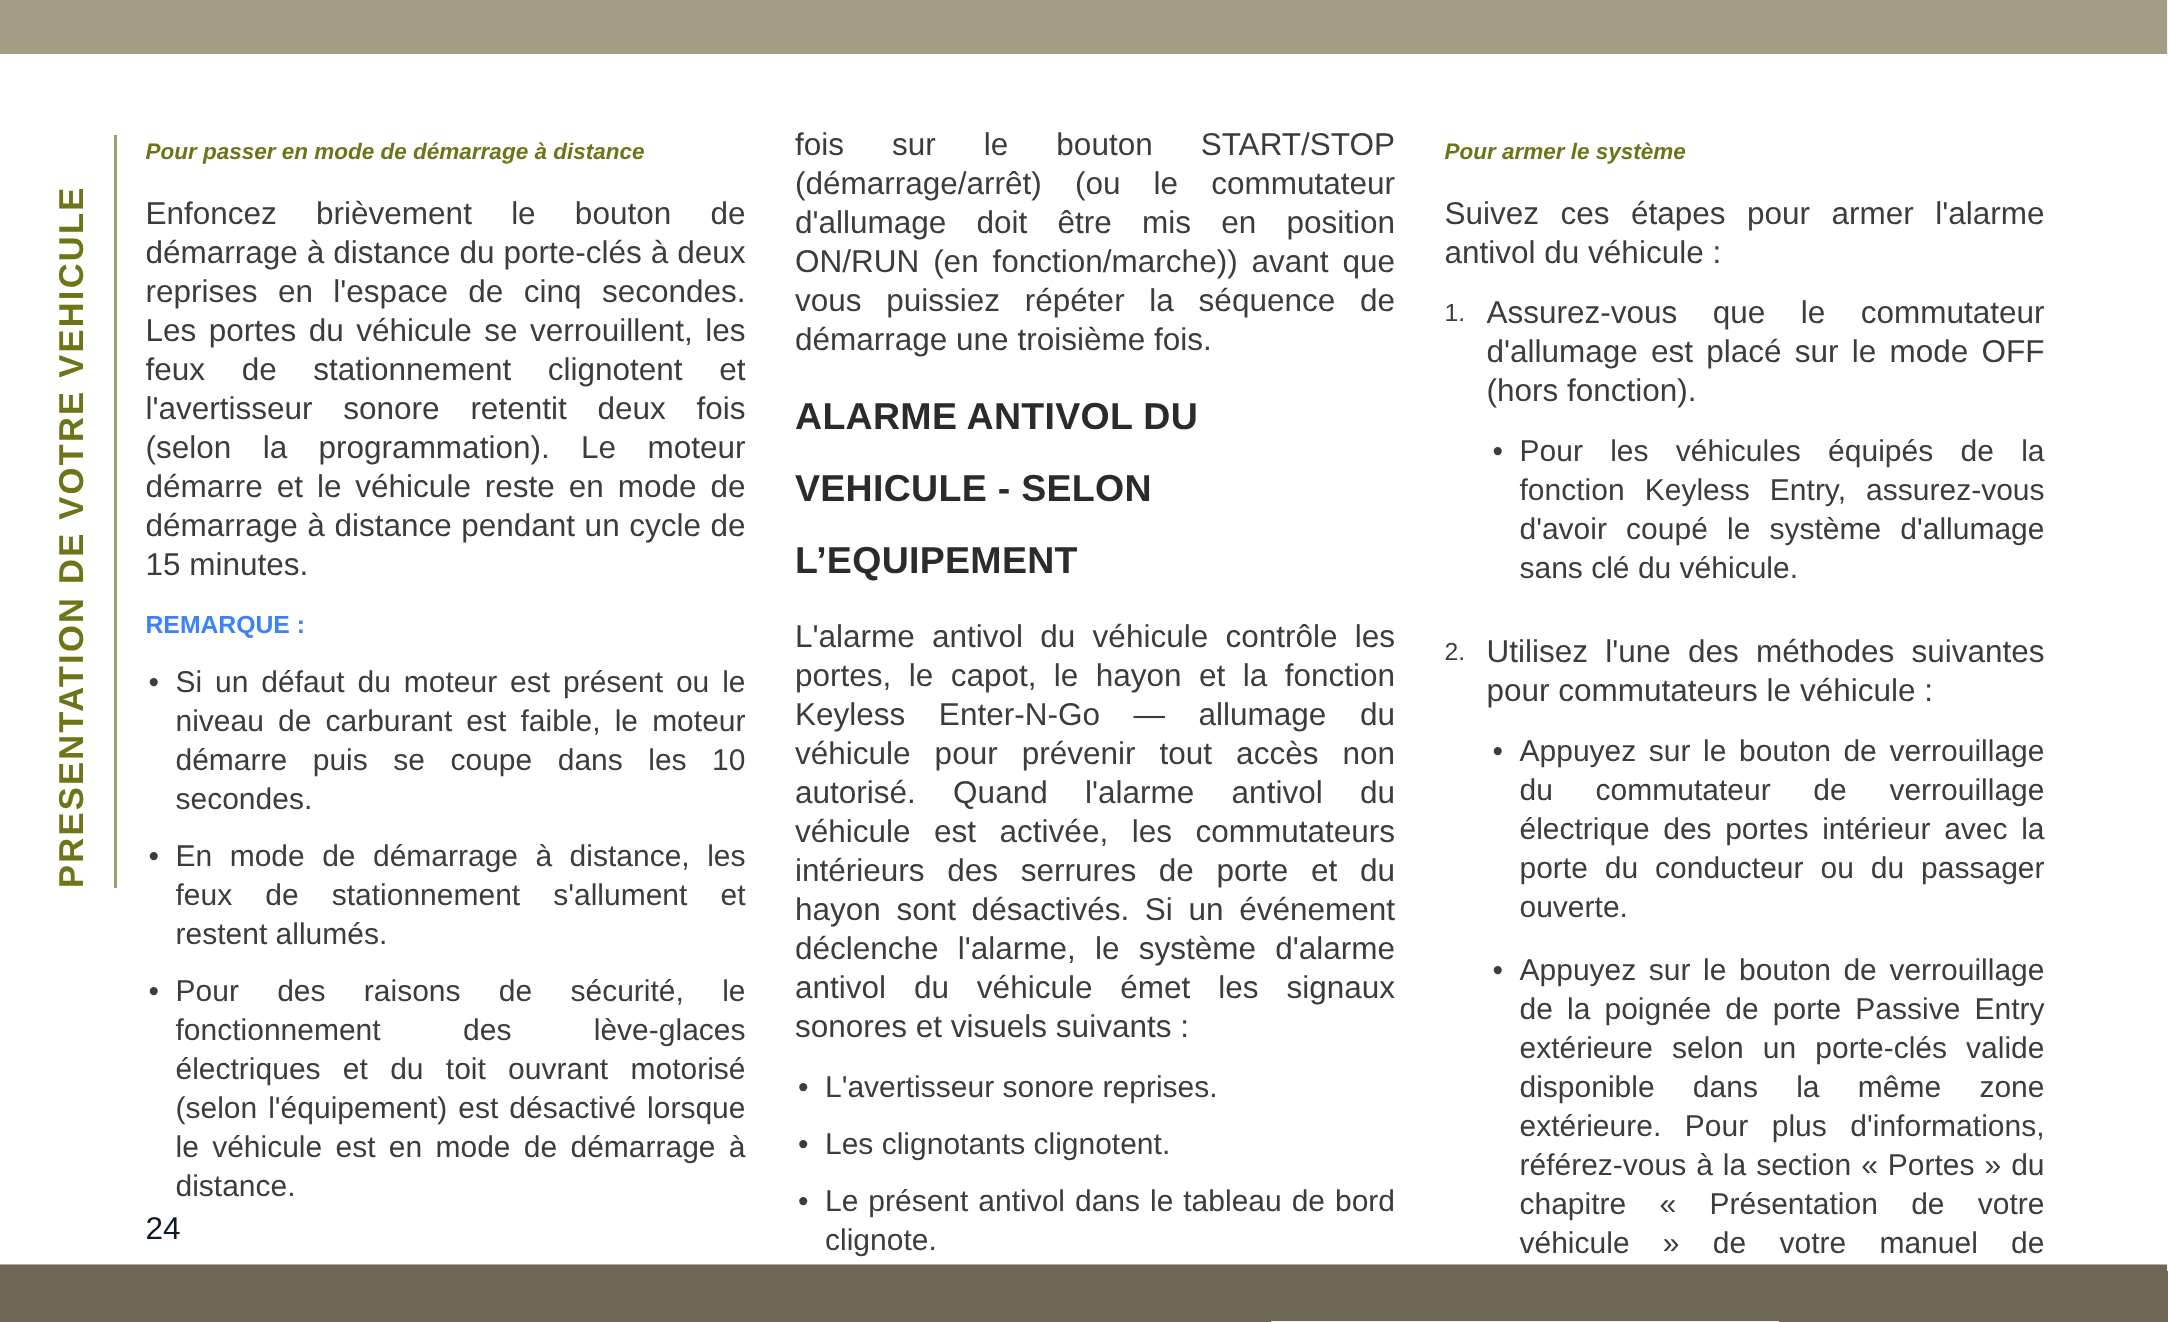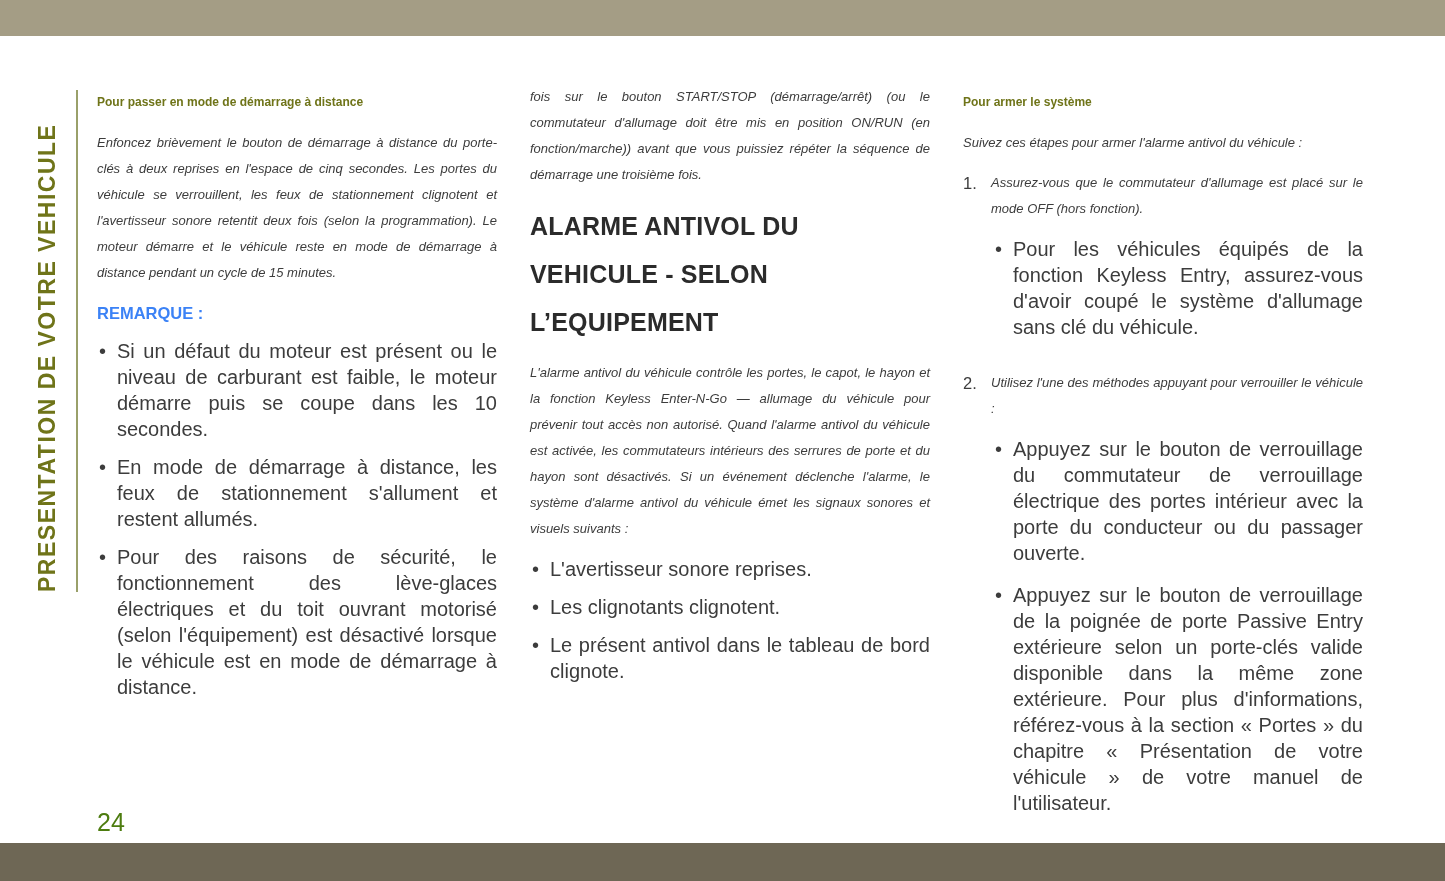--- a/index.html
+++ b/index.html
@@ -44,36 +44,36 @@
     position:absolute;left:76px;top:90px;height:502px;width:2px;
     background:#9aa06a;
   }
   
   .content{
     position:absolute;left:97px;top:84px;width:1268px;
     display:flex;gap:33px;
   }
   .col{width:400px;flex:none;}
   .h-olive{
-    font-size:12px;line-height:28px;font-weight:700;
+    font-size:15px;line-height:28px;font-weight:700;
     color:var(--accent-olive);
     margin:4px 0 14px 0;
+    font-style:italic;
   }
   .h-big{
     font-size:25px;line-height:48px;font-weight:700;
     color:var(--heading-dark);
     margin:14px 0 14px 0;letter-spacing:.2px;
   }
   .body{
-    font-size:13px;line-height:26px;
+    font-size:21px;line-height:26px;
     color:var(--body-text);
     text-align:justify;
     hyphens:auto;-webkit-hyphens:auto;
     margin:0 0 14px 0;
-    font-style:italic;
   }
   .note{
     font-size:16.5px;line-height:26px;font-weight:700;
     color:#3b82f6;margin:2px 0 12px 0;
   }
   ul.bullets{list-style:none;margin:0;padding:0;}
   ul.bullets li{
     position:relative;
     padding-left:20px;
     margin:0 0 12px 0;
@@ -91,21 +91,21 @@
   .step-num{
     flex:none;width:28px;
     font-size:16.5px;line-height:26px;color:var(--body-text);
   }
   .step-body{flex:1;min-width:0;}
   .step-body .body{margin-bottom:14px;}
   .step-body ul.bullets{margin-left:2px;}
   .step-body ul.bullets li{margin-bottom:16px;}
   .page-number{
     position:absolute;left:97px;top:808px;
-    font-size:25px;color:#4d7c0f;
+    font-size:21px;color:#0f172a;
   }
 </style>
 </head>
 <body>
 
 <div class="page">
 
   <div class="top-bar"></div>
 
   <aside class="sidebar">
@@ -147,21 +147,21 @@
           <p class="body">Assurez-vous que le commutateur d'allumage est placé sur le mode OFF (hors fonction).</p>
           <ul class="bullets">
             <li><span>Pour les véhicules équipés de la fonction Keyless Entry, assurez-vous d'avoir coupé le système d'allumage sans clé du véhicule.</span></li>
           </ul>
         </div>
       </div>
 
       <div class="step">
         <span class="step-num">2.</span>
         <div class="step-body">
-          <p class="body">Utilisez l'une des méthodes appuyant pour verrouiller le véhicule :</p>
+          <p class="body">Utilisez l'une des méthodes suivantes pour commutateurs le véhicule :</p>
           <ul class="bullets">
             <li><span>Appuyez sur le bouton de verrouillage du commutateur de verrouillage électrique des portes intérieur avec la porte du conducteur ou du passager ouverte.</span></li>
             <li><span>Appuyez sur le bouton de verrouillage de la poignée de porte Passive Entry extérieure selon un porte-clés valide disponible dans la même zone extérieure. Pour plus d'informations, référez-vous à la section « Portes » du chapitre « Présentation de votre véhicule » de votre manuel de l'utilisateur.</span></li>
           </ul>
         </div>
       </div>
     </section>
 
   </main>
 

